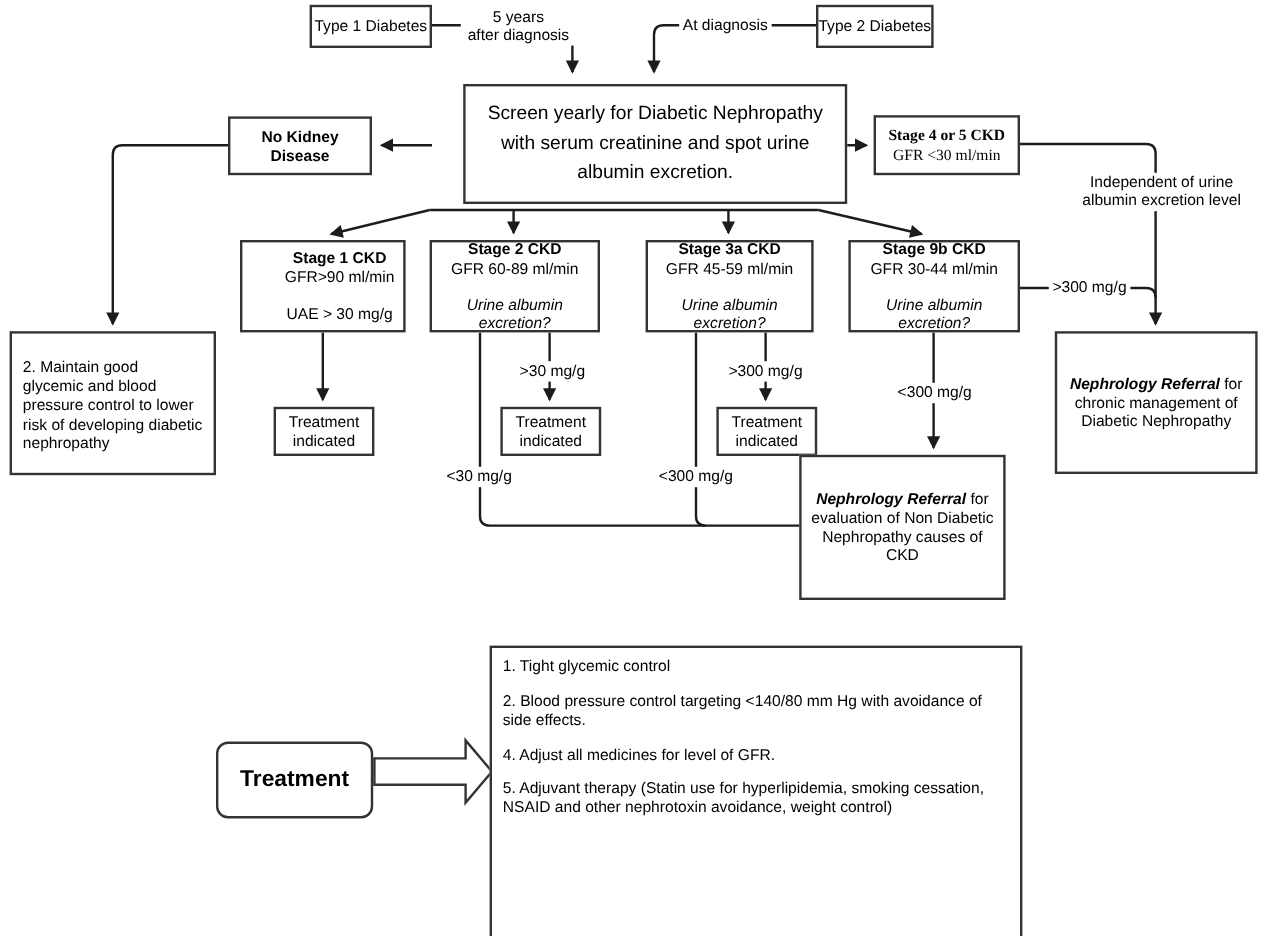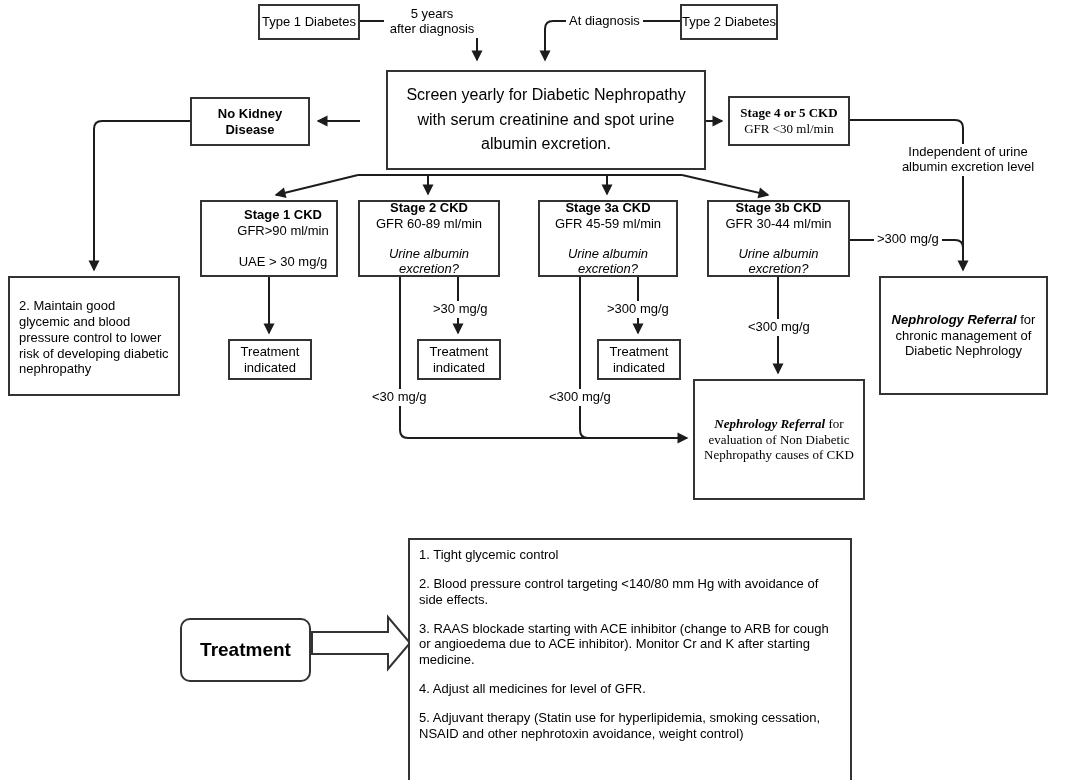--- a/index.html
+++ b/index.html
@@ -92,53 +92,52 @@
     <span class="bold">Stage 2 CKD</span>
     <span>GFR 60-89 ml/min</span>
     <span class="italic" style="margin-top:14px;width:110px;">Urine albumin excretion?</span>
   </div>
   <div class="box" style="left:538px;top:200px;width:140px;height:77px;">
     <span class="bold">Stage 3a CKD</span>
     <span>GFR 45-59 ml/min</span>
     <span class="italic" style="margin-top:14px;width:110px;">Urine albumin excretion?</span>
   </div>
   <div class="box" style="left:707px;top:200px;width:143px;height:77px;">
-    <span class="bold">Stage 3b CKD</span>
+    <span class="bold">Stage 9b CKD</span>
     <span>GFR 30-44 ml/min</span>
     <span class="italic" style="margin-top:14px;width:110px;">Urine albumin excretion?</span>
   </div>
 
   <div class="box leftalign pad" style="left:8px;top:276px;width:172px;height:120px;padding-top:20px;">
     <p class="para">2. Maintain good glycemic and blood pressure control to lower risk of developing diabetic nephropathy</p>
   </div>
 
   <div class="box" style="left:228px;top:339px;width:84px;height:41px;">
     <span>Treatment indicated</span>
   </div>
   <div class="box" style="left:417px;top:339px;width:84px;height:41px;">
     <span>Treatment indicated</span>
   </div>
   <div class="box" style="left:597px;top:339px;width:84px;height:41px;">
     <span>Treatment indicated</span>
   </div>
 
-  <div class="box" style="left:693px;top:379px;width:172px;height:121px;padding:0 8px;font-family:Liberation Serif, serif;">
+  <div class="box" style="left:666px;top:379px;width:172px;height:121px;padding:0 8px;">
     <span><span class="boldital">Nephrology Referral</span><span> for evaluation of Non Diabetic Nephropathy causes of CKD</span></span>
   </div>
   <div class="box" style="left:879px;top:276px;width:169px;height:119px;padding:0 10px;">
-    <span><span class="boldital">Nephrology Referral</span><span> for chronic management of Diabetic Nephrology</span></span>
+    <span><span class="boldital">Nephrology Referral</span><span> for chronic management of Diabetic Nephropathy</span></span>
   </div>
 
   <div class="box rounded" style="left:180px;top:618px;width:131px;height:64px;">
     <span class="legend-title">Treatment</span>
   </div>
   <div class="box leftalign pad" style="left:408px;top:538px;width:444px;height:283px;">
     <p class="para">1. Tight glycemic control</p>
     <p class="para">2. Blood pressure control targeting &lt;140/80 mm Hg with avoidance of side effects.</p>
-    <p class="para">3. RAAS blockade starting with ACE inhibitor (change to ARB for cough or angioedema due to ACE inhibitor). Monitor Cr and K after starting medicine.</p>
     <p class="para">4. Adjust all medicines for level of GFR.</p>
     <p class="para">5. Adjuvant therapy (Statin use for hyperlipidemia, smoking cessation, NSAID and other nephrotoxin avoidance, weight control)</p>
   </div>
 
   <div class="edge-label" style="left:384px;top:6px;width:90px;">5 years
 after diagnosis</div>
   <div class="edge-label" style="left:566px;top:13px;">At diagnosis</div>
   <div class="edge-label" style="left:898px;top:144px;width:134px;">Independent of urine
 albumin excretion level</div>
   <div class="edge-label" style="left:874px;top:231px;">&gt;300 mg/g</div>

